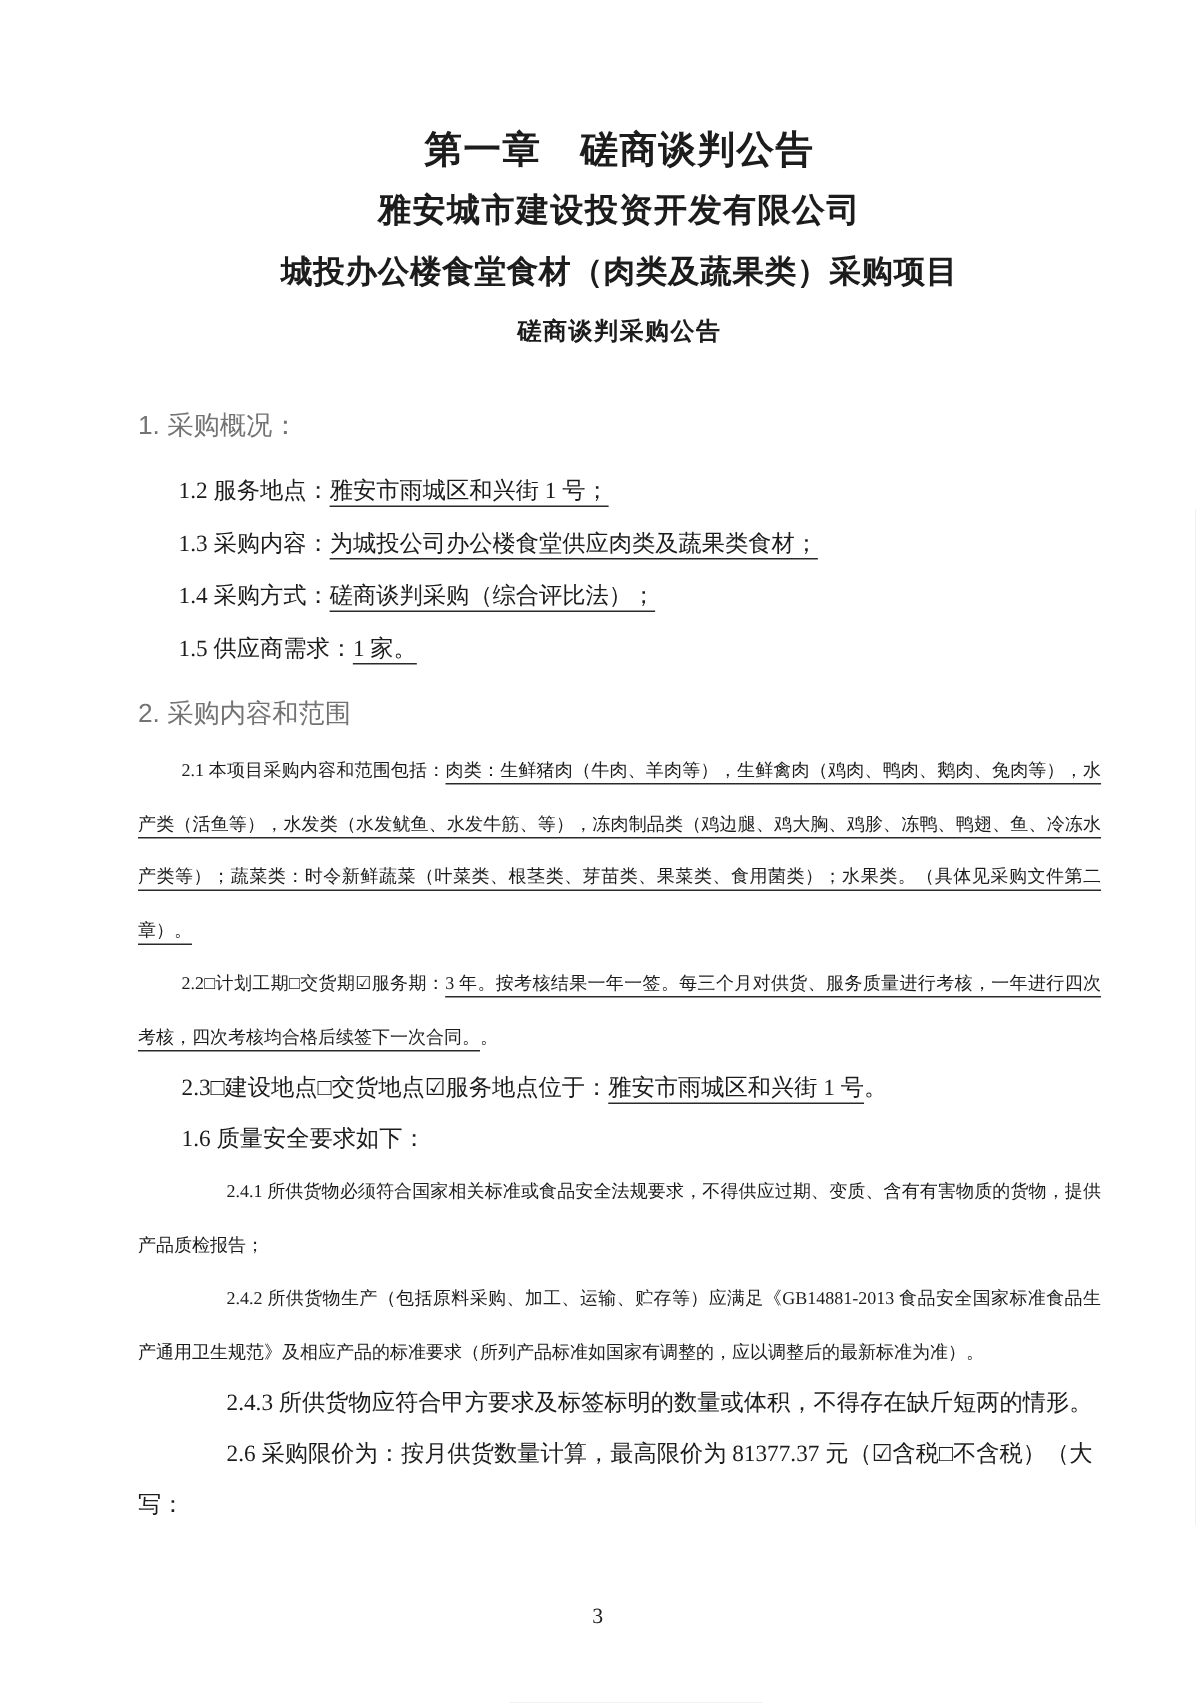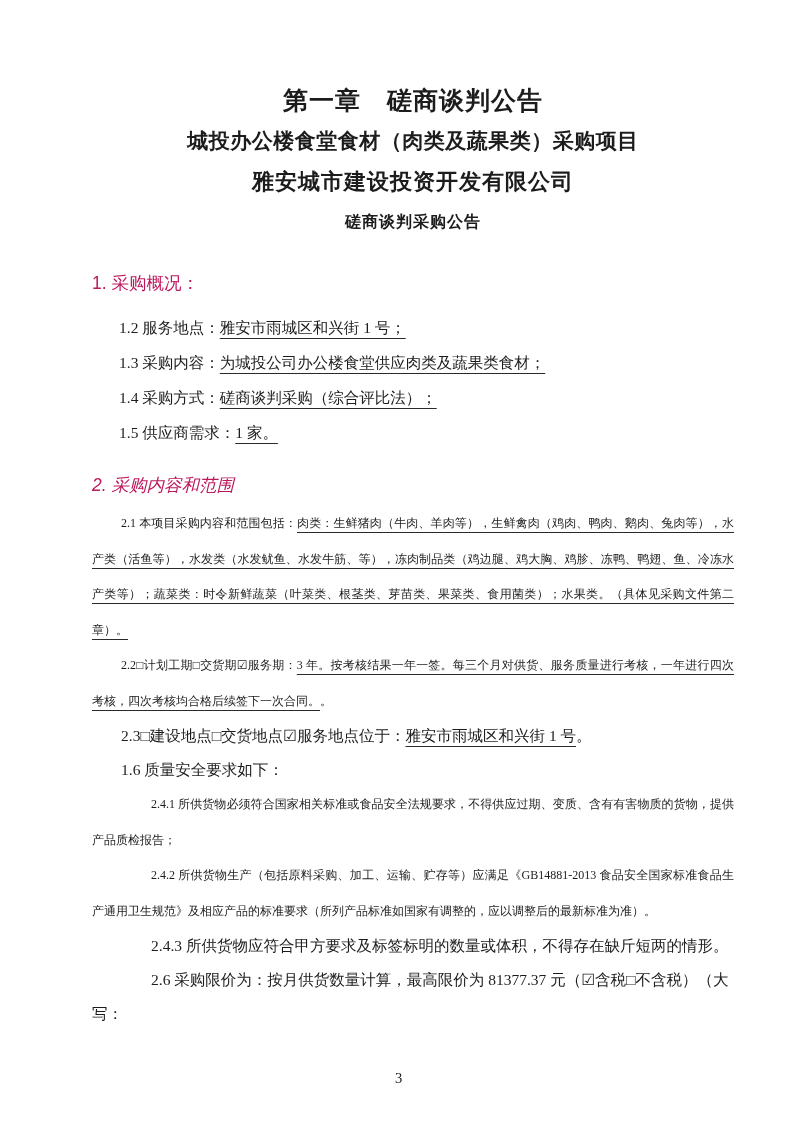--- a/index.html
+++ b/index.html
@@ -24,24 +24,24 @@
   }
   .t-company { font-size:22px; line-height:40px; letter-spacing:1px; }
   .t-project { font-size:21px; line-height:42px; letter-spacing:0.5px; }
   .t-announce {
     font-family:"Liberation Sans","DejaVu Sans",sans-serif;
     font-size:16px; line-height:40px; letter-spacing:1px;
   }
   .sec-heading {
     font-family:"Liberation Sans","DejaVu Sans",sans-serif;
     font-size:17.5px; line-height:26px;
-    color:#be185d;
+    color:#737373;
   }
   .sec1-heading { margin-top:28px; margin-bottom:14px; }
-  .sec2-heading { margin-top:22px; margin-bottom:8px;font-style:italic; }
+  .sec2-heading { margin-top:12px; margin-bottom:8px; }
   .item { font-size:15.5px; line-height:34px; }
   .para { font-size:12px; line-height:35.5px; text-align:justify; }
   .ind2 { text-indent:29px; }
   .ind3 { text-indent:59px; }
   .item-1x { line-height:35px; text-indent:27px; }
   .fill {
     text-decoration:underline;
     text-decoration-thickness:1px;
     text-underline-offset:4.5px;
     text-decoration-color:#2a2a2a;
@@ -55,22 +55,22 @@
   }
 </style>
 </head>
 <body>
 
 <div class="page">
   <div class="content">
 
     <div class="titles">
       <div class="title-line t-chapter">第一章　磋商谈判公告</div>
+      <div class="title-line t-company">雅安城市建设投资开发有限公司</div>
       <div class="title-line t-project">城投办公楼食堂食材（肉类及蔬果类）采购项目</div>
-      <div class="title-line t-company">雅安城市建设投资开发有限公司</div>
       <div class="title-line t-announce">磋商谈判采购公告</div>
     </div>
 
     <div class="sec-heading sec1-heading">1. 采购概况：</div>
 
     <div class="item item-1x"><span>1.2 服务地点：</span><span class="fill">雅安市雨城区和兴街 1 号；</span></div>
     <div class="item item-1x"><span>1.3 采购内容：</span><span class="fill">为城投公司办公楼食堂供应肉类及蔬果类食材；</span></div>
     <div class="item item-1x"><span>1.4 采购方式：</span><span class="fill">磋商谈判采购（综合评比法）；</span></div>
     <div class="item item-1x"><span>1.5 供应商需求：</span><span class="fill">1 家。</span></div>
 

